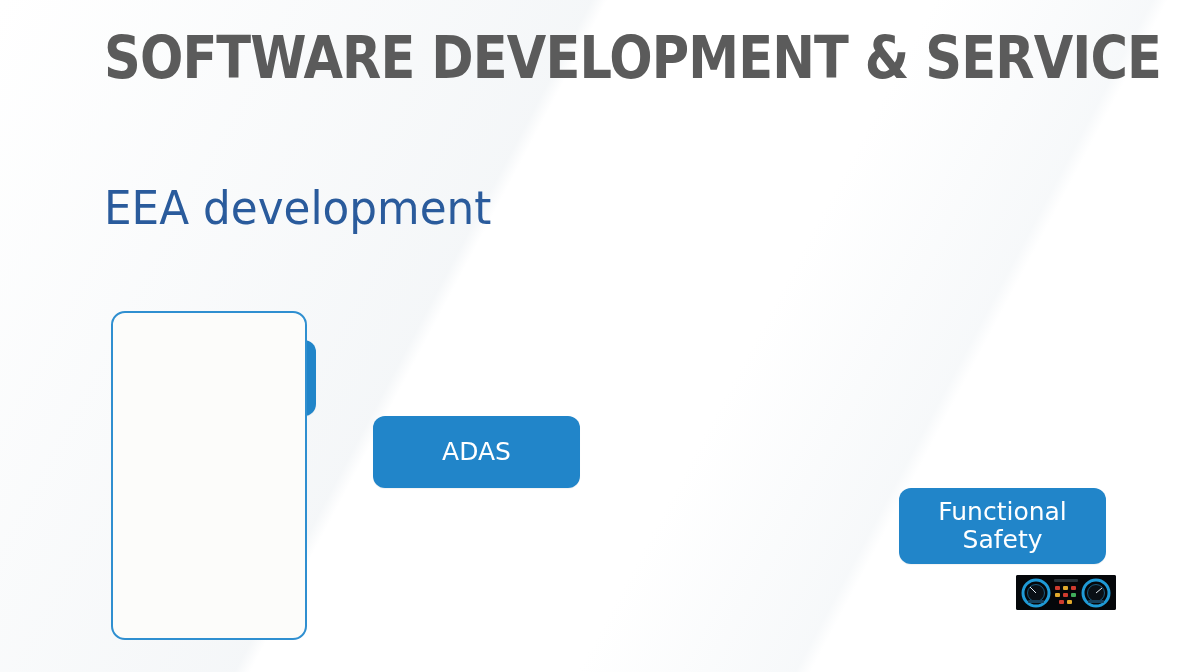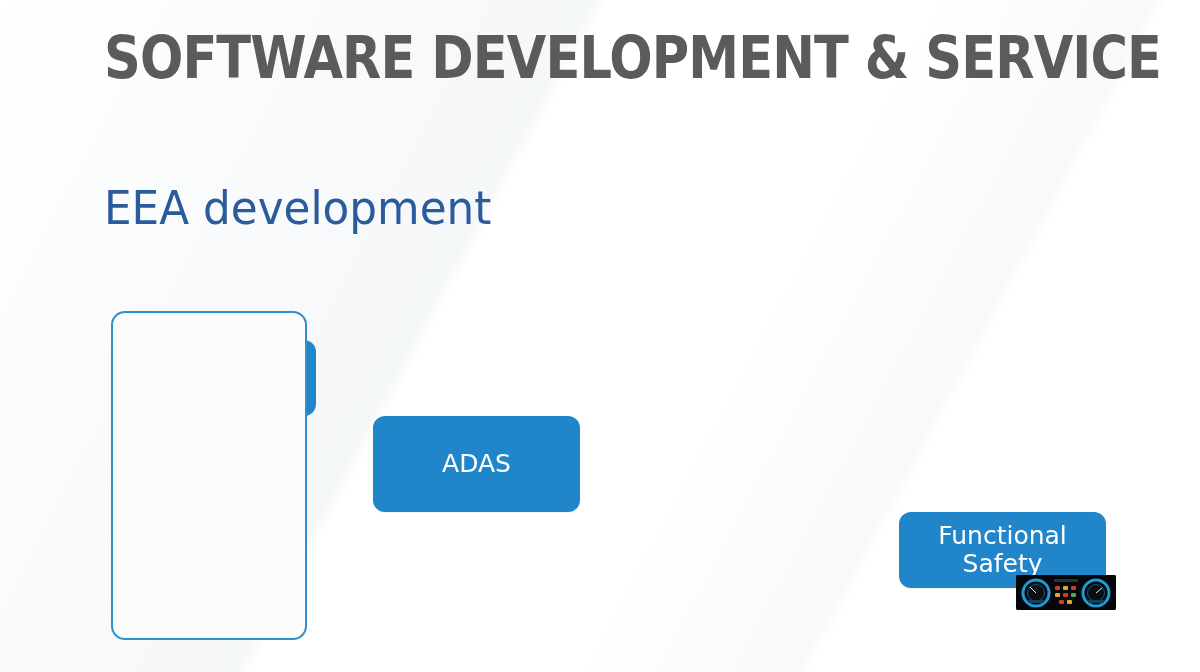--- a/index.html
+++ b/index.html
@@ -93,21 +93,21 @@
 <body>
 
 <div id="slide">
 
   <div class="title-main">SOFTWARE DEVELOPMENT &amp; SERVICE</div>
   <div class="title-sub">EEA development</div>
 
   <div class="pill" style="left:111px; top:217px; width:205px; height:76px;">
     <span>Ethernet</span>
   </div>
-  <div class="pill" style="left:373px; top:217px; width:207px; height:96px;">
+  <div class="pill" style="left:373px; top:217px; width:207px; height:72px;">
     <span>ADAS</span>
   </div>
   <div class="pill" style="left:899px; top:217px; width:207px; height:76px;">
     <span>Functional
 Safety</span>
   </div>
 
   <div id="inputs-box"></div>
 
   <div id="dash-art" style="left:1016px; top:575px; width:100px; height:35px;">

